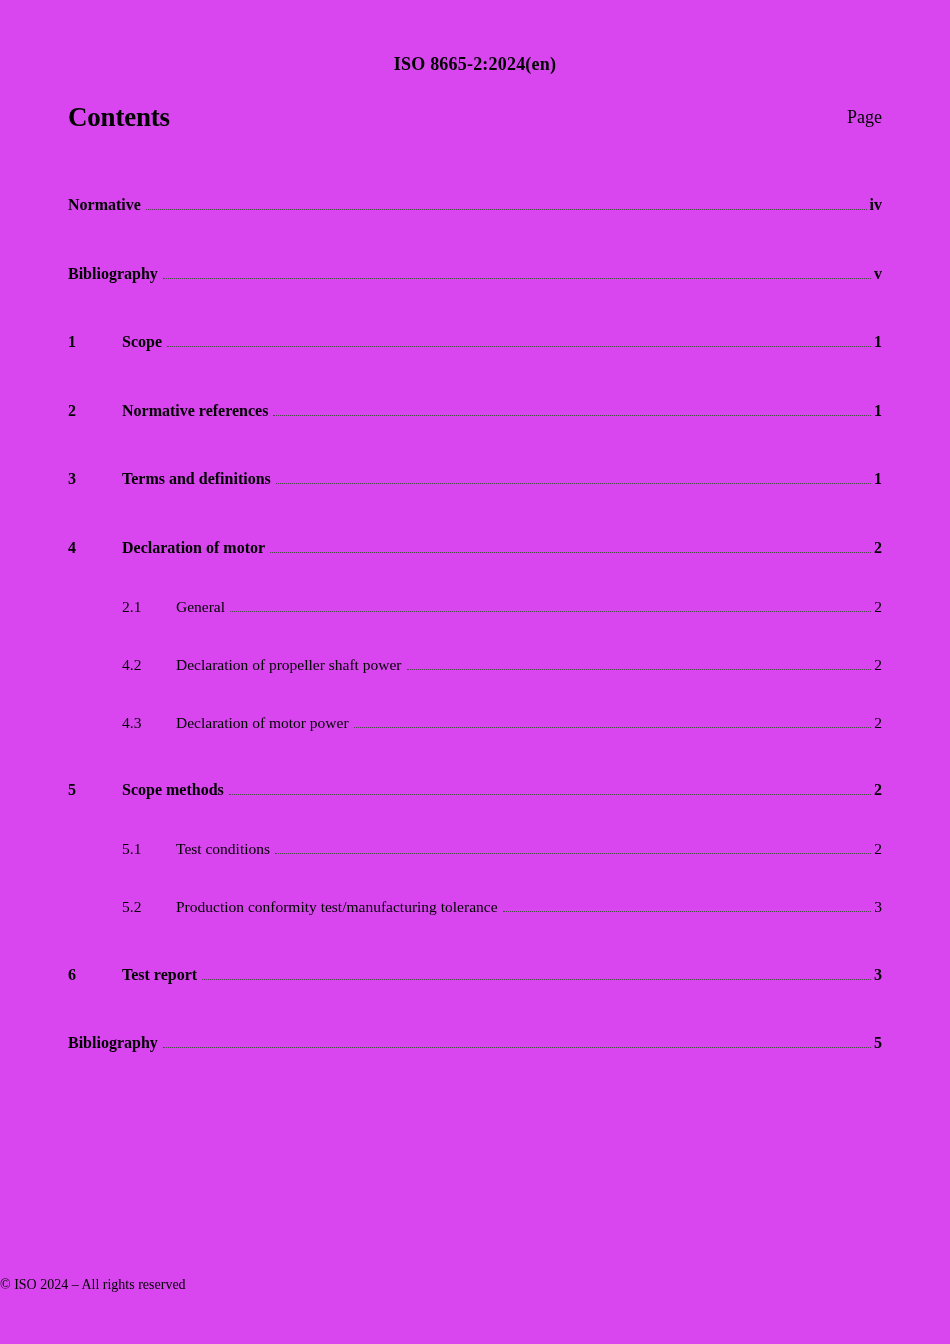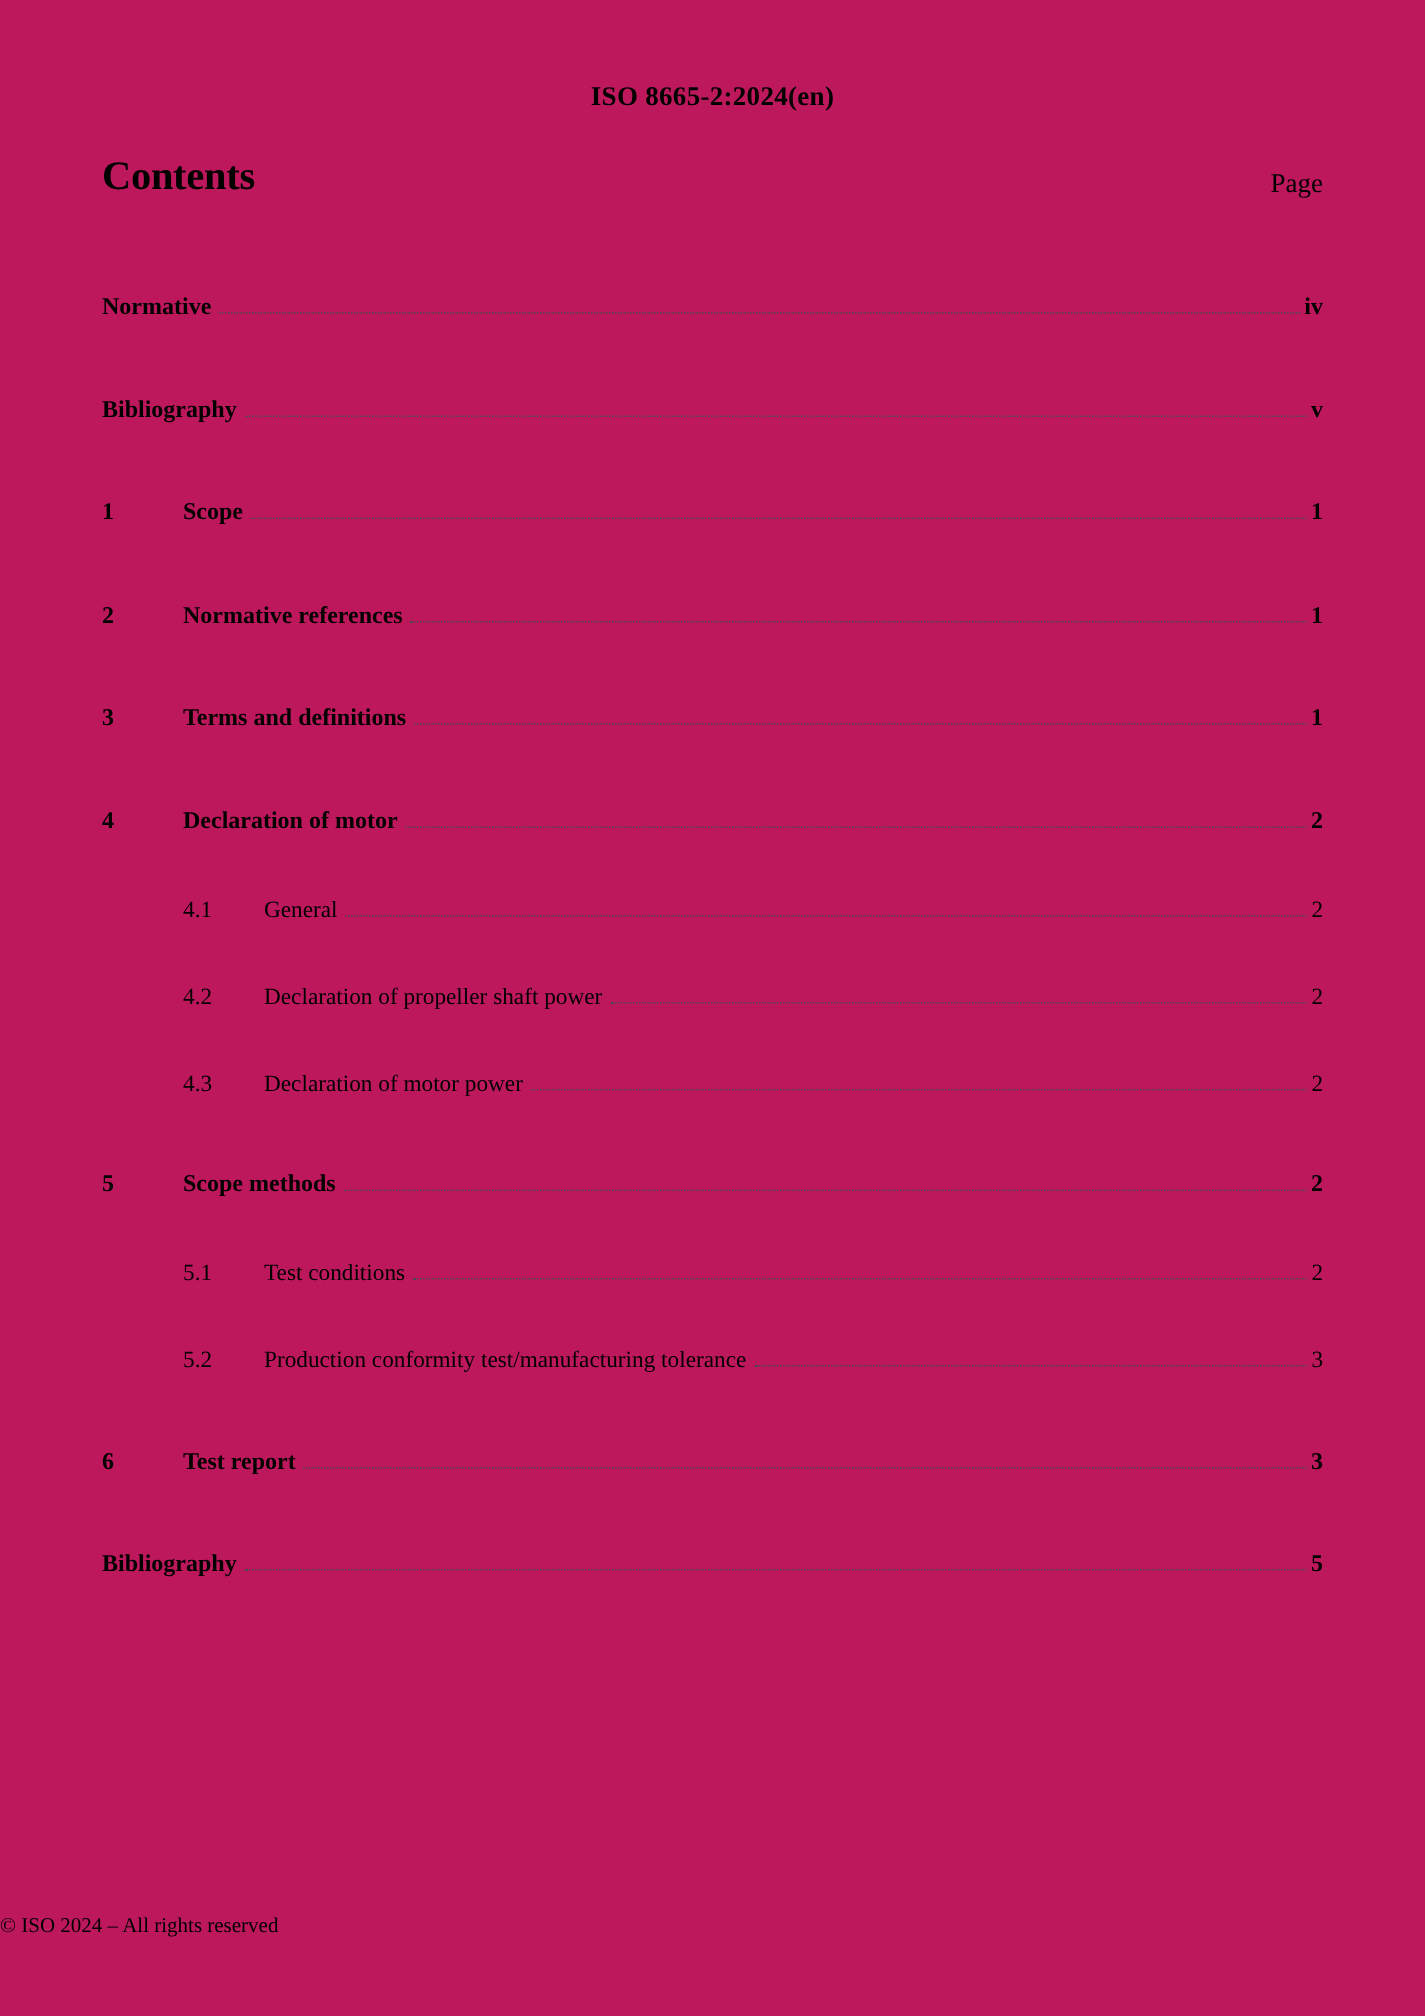--- a/index.html
+++ b/index.html
@@ -9,36 +9,36 @@
     height: 1344px;
     position: relative;
     font-family: "Liberation Serif", "DejaVu Serif", serif;
     color: #000000;
     overflow: hidden;
   }
   .page {
     width: 950px;
     height: 1344px;
     position: relative;
-    background: #be185d;
+    background: #d946ef;
   }
   .doc-header {
     padding-top: 53px;
     text-align: center;
     font-size: 18px;
     font-weight: 700;
     line-height: 22px;
     letter-spacing: 0.2px;
   }
   .contents-bar {
     margin: 27px 68px 0 68px;
     width: 814px;
     display: flex;
     justify-content: space-between;
-    align-items: flex-end;
+    align-items: center;
   }
   .contents-title {
     font-size: 27px;
     font-weight: 700;
     letter-spacing: -0.2px;
   }
   .page-col-label {
     font-size: 18px;
     font-weight: 400;
   }
@@ -140,21 +140,21 @@
       <span class="toc-leader"></span>
       <span class="toc-page">1</span>
     </div>
       <div class="toc-row level-0 bold">
       <span class="toc-num">4</span>
       <span class="toc-label">Declaration of motor</span>
       <span class="toc-leader"></span>
       <span class="toc-page">2</span>
     </div>
       <div class="toc-row level-1 regular">
-      <span class="toc-num">4.1</span>
+      <span class="toc-num">2.1</span>
       <span class="toc-label">General</span>
       <span class="toc-leader"></span>
       <span class="toc-page">2</span>
     </div>
       <div class="toc-row level-1 regular">
       <span class="toc-num">4.2</span>
       <span class="toc-label">Declaration of propeller shaft power</span>
       <span class="toc-leader"></span>
       <span class="toc-page">2</span>
     </div>

